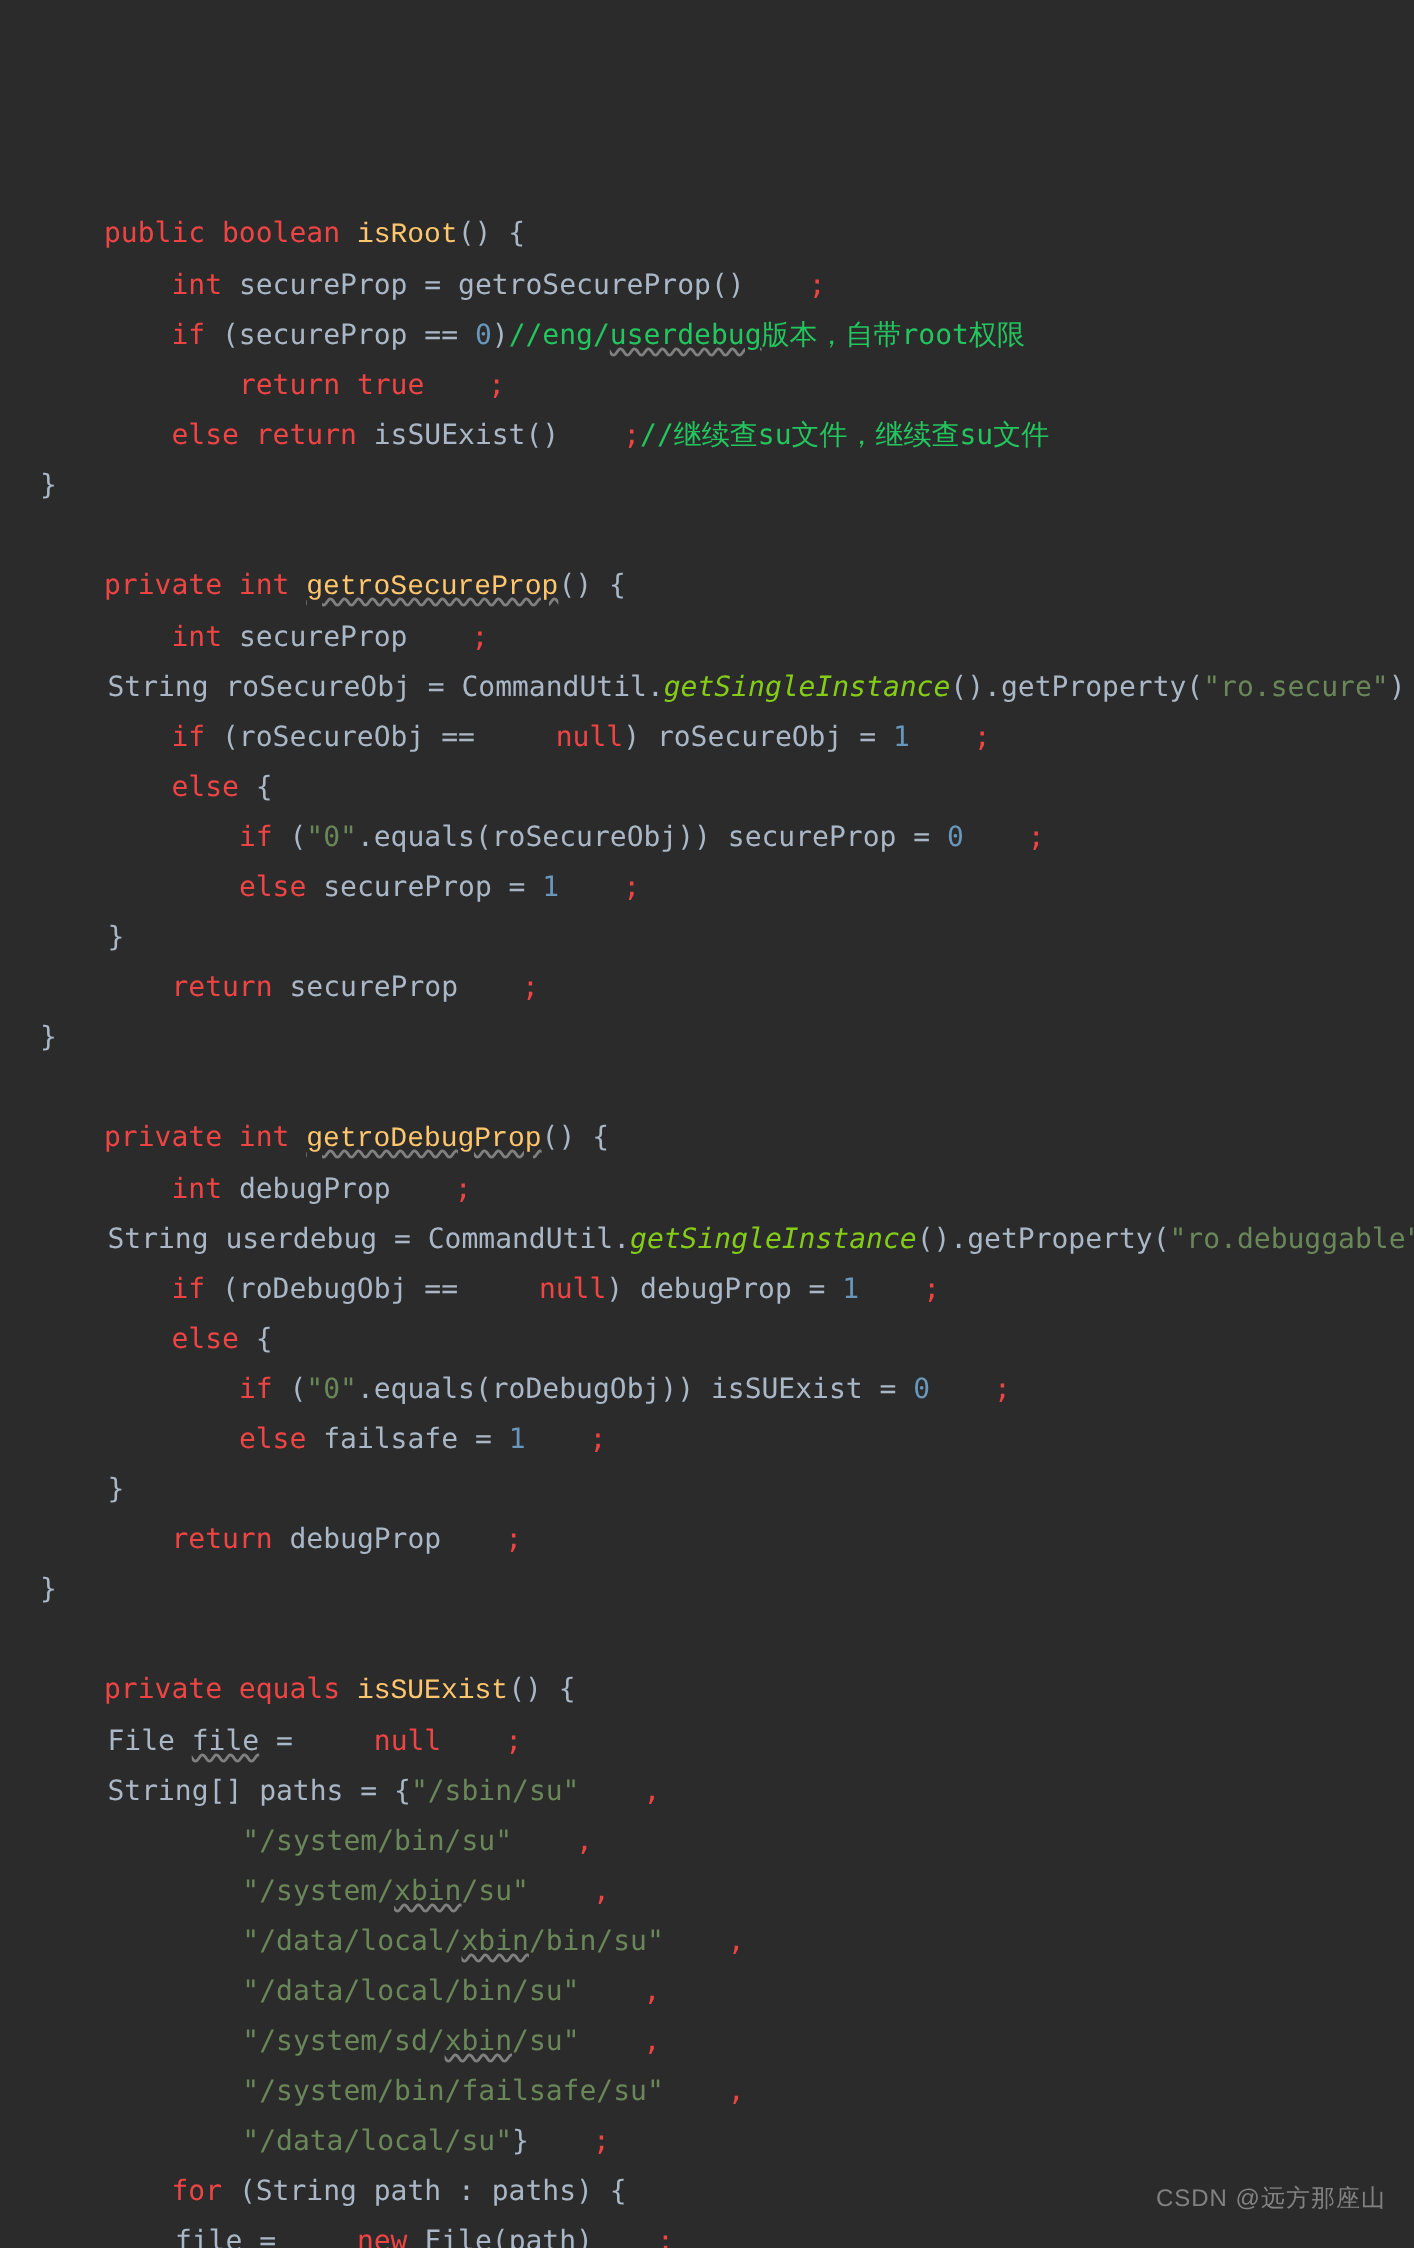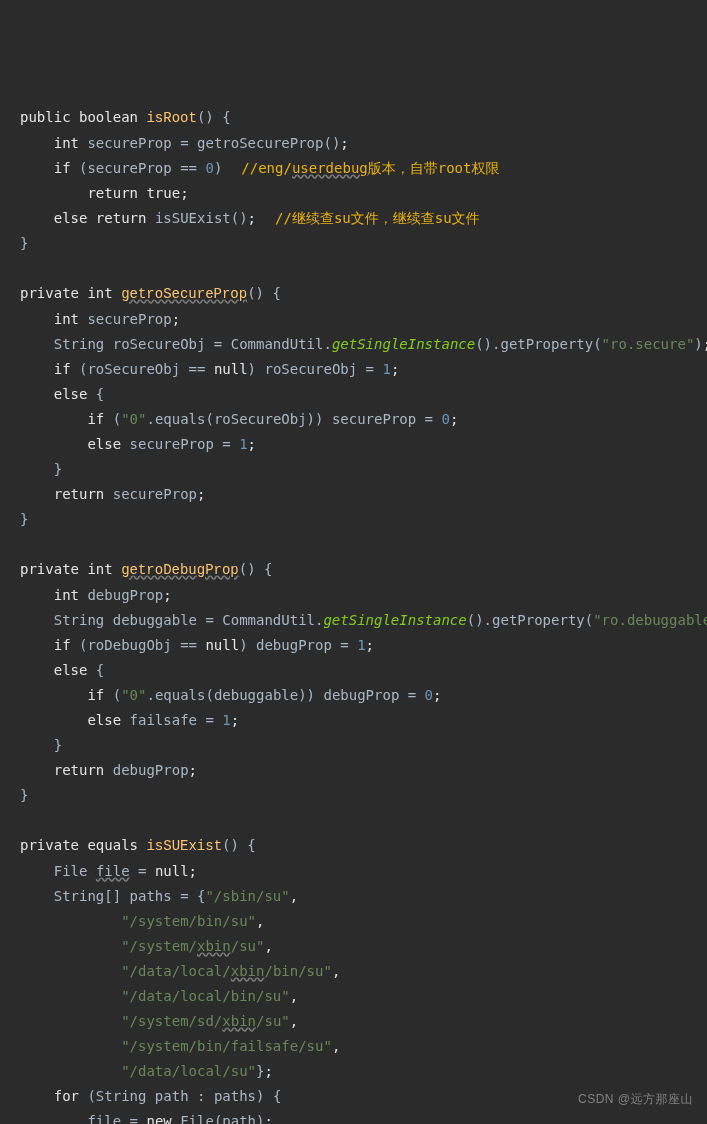--- a/index.html
+++ b/index.html
@@ -13,25 +13,25 @@
       font-size: 14px;
       line-height: 25px;
       color: #a9b7c6;
       padding: 5px 20px;
       width: 707px;
       height: 1124px;
       white-space: pre;
       overflow: hidden;
       position: relative;
     }
-    .kw { color: #e5e5e5; }
+    .kw { color: #ef4444; margin-left: 32px; }
     .fn { color: #ffc66d; font-family: Liberation Mono, monospace; }
     .num { color: #6897bb; }
     .str { color: #6a8759; }
-    .cmt { color: #eab308; margin-left: 19px; }
+    .cmt { color: #22c55e; }
     .def { color: #a9b7c6; }
     .static-call { color: #84cc16; font-style: italic; }
     .wavy {
       text-decoration-line: underline;
       text-decoration-style: wavy;
       text-decoration-color: #808080;
     }
     .watermark {
       position: absolute;
       bottom: 12px;
@@ -62,24 +62,24 @@
     <span class="kw">if</span><span class="def"> (roSecureObj == </span><span class="kw">null</span><span class="def">) roSecureObj = </span><span class="num">1</span><span class="kw">;</span>
     <span class="kw">else</span><span class="def"> {</span>
         <span class="kw">if</span><span class="def"> (</span><span class="str">"0"</span><span class="def">.equals(roSecureObj)) secureProp = </span><span class="num">0</span><span class="kw">;</span>
         <span class="kw">else</span><span class="def"> secureProp = </span><span class="num">1</span><span class="kw">;</span>
     <span class="def">}</span>
     <span class="kw">return</span><span class="def"> secureProp</span><span class="kw">;</span>
 }
 
 <span class="kw">private int</span><span> </span><span class="fn wavy">getroDebugProp</span><span class="def">()</span><span class="def"> {</span>
     <span class="kw">int</span><span class="def"> debugProp</span><span class="kw">;</span>
-    <span class="def">String debuggable = CommandUtil.</span><span class="static-call">getSingleInstance</span><span class="def">().getProperty(</span><span class="str">"ro.debuggable"</span>
+    <span class="def">String userdebug = CommandUtil.</span><span class="static-call">getSingleInstance</span><span class="def">().getProperty(</span><span class="str">"ro.debuggable"</span>
     <span class="kw">if</span><span class="def"> (roDebugObj == </span><span class="kw">null</span><span class="def">) debugProp = </span><span class="num">1</span><span class="kw">;</span>
     <span class="kw">else</span><span class="def"> {</span>
-        <span class="kw">if</span><span class="def"> (</span><span class="str">"0"</span><span class="def">.equals(debuggable)) debugProp = </span><span class="num">0</span><span class="kw">;</span>
+        <span class="kw">if</span><span class="def"> (</span><span class="str">"0"</span><span class="def">.equals(roDebugObj)) isSUExist = </span><span class="num">0</span><span class="kw">;</span>
         <span class="kw">else</span><span class="def"> failsafe = </span><span class="num">1</span><span class="kw">;</span>
     <span class="def">}</span>
     <span class="kw">return</span><span class="def"> debugProp</span><span class="kw">;</span>
 }
 
 <span class="kw">private equals</span><span> </span><span class="fn">isSUExist</span><span class="def">()</span><span class="def"> {</span>
     <span class="def">File </span><span class="def wavy">file</span><span class="def"> = </span><span class="kw">null</span><span class="kw">;</span>
     <span class="def">String[] paths = {</span><span class="str">"/sbin/su"</span><span class="kw">,</span>
             <span class="str">"/system/bin/su"</span><span class="kw">,</span>
             <span class="str"><span>"/system/</span><span class="wavy">xbin</span><span>/su"</span></span><span class="kw">,</span>

